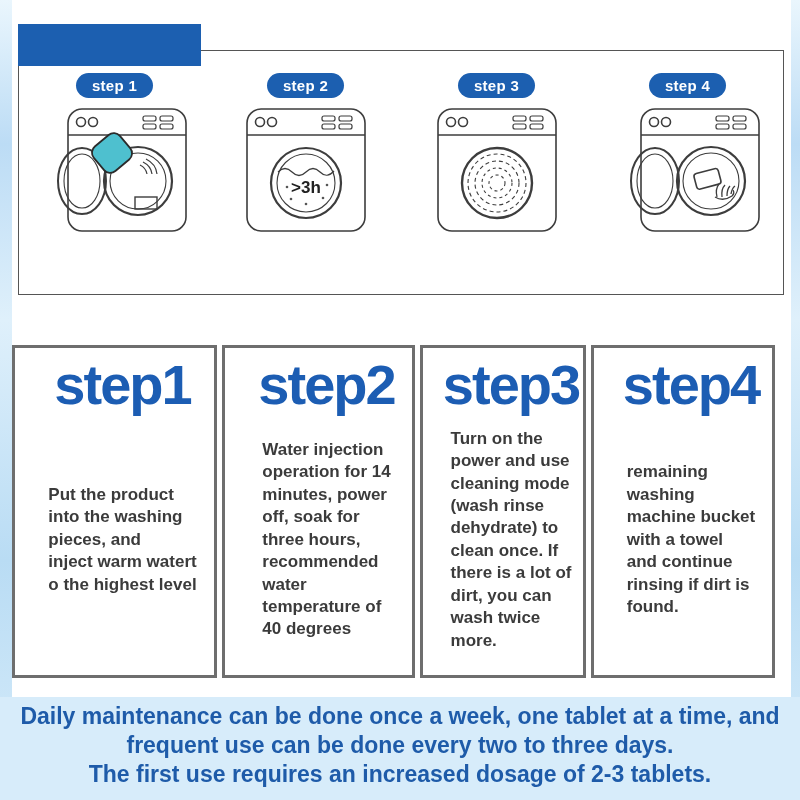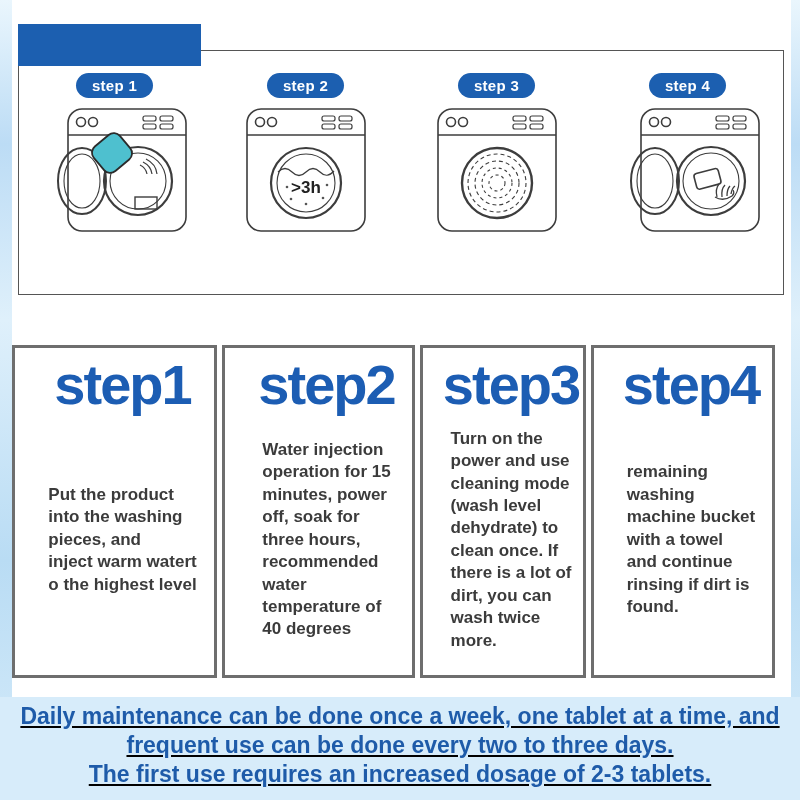--- a/index.html
+++ b/index.html
@@ -30,21 +30,21 @@
   .steps-row{position:absolute;left:12px;top:345px;width:770px;height:333px;display:flex;gap:5px;z-index:2;}
   .step-col{background:#fff;border:3px solid var(--column-border);box-sizing:border-box;
     display:flex;flex-direction:column;align-items:center;padding:6px 4px 10px 20px;}
   .step-col.c1{width:205px;} .step-col.c2{width:193px;} .step-col.c3{width:166px;} .step-col.c4{width:184px;}
   .step-title{color:var(--heading-blue);font-weight:bold;font-size:56px;line-height:1.05;
     letter-spacing:-2px;margin-top:2px;}
   .step-desc{flex:1;display:flex;flex-direction:column;justify-content:center;
     color:var(--body-text);font-weight:bold;font-size:17px;line-height:1.32;text-align:left;}
 
   
-  .footer{position:absolute;left:0;top:697px;width:800px;height:103px;background:var(--light-blue-bg);z-index:2;text-decoration:underline;}
+  .footer{position:absolute;left:0;top:697px;width:800px;height:103px;background:var(--light-blue-bg);z-index:2;}
   .footer-text{padding-top:5px;text-align:center;color:var(--footer-text);
     font-weight:bold;font-size:23px;line-height:1.25;}
 
   svg .ln{stroke:var(--line-ink);fill:none;}
 </style>
 </head>
 <body>
 
 <div class="page">
 
@@ -173,37 +173,37 @@
           <div>into the washing</div>
           <div>pieces, and</div>
           <div>inject warm watert</div>
           <div>o the highest level</div>
         </div>
     </div>
     <div class="step-col c2">
       <div class="step-title">step2</div>
       <div class="step-desc">
           <div>Water injection</div>
-          <div>operation for 15</div>
+          <div>operation for 14</div>
           <div>minutes, power</div>
           <div>off, soak for</div>
           <div>three hours,</div>
           <div>recommended</div>
           <div>water</div>
           <div>temperature of</div>
           <div>40 degrees</div>
         </div>
     </div>
     <div class="step-col c3">
       <div class="step-title">step3</div>
       <div class="step-desc">
           <div>Turn on the</div>
           <div>power and use</div>
           <div>cleaning mode</div>
-          <div>(wash level</div>
+          <div>(wash rinse</div>
           <div>dehydrate) to</div>
           <div>clean once. If</div>
           <div>there is a lot of</div>
           <div>dirt, you can</div>
           <div>wash twice</div>
           <div>more.</div>
         </div>
     </div>
     <div class="step-col c4">
       <div class="step-title">step4</div>

